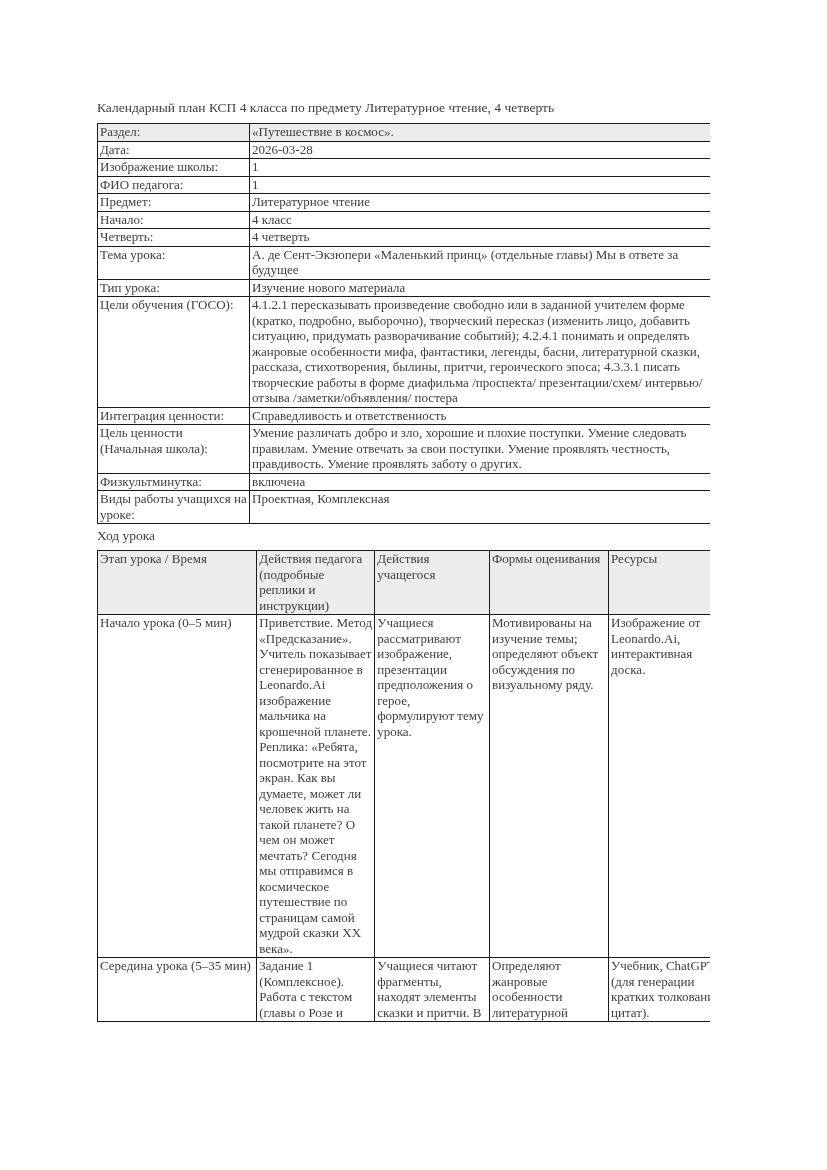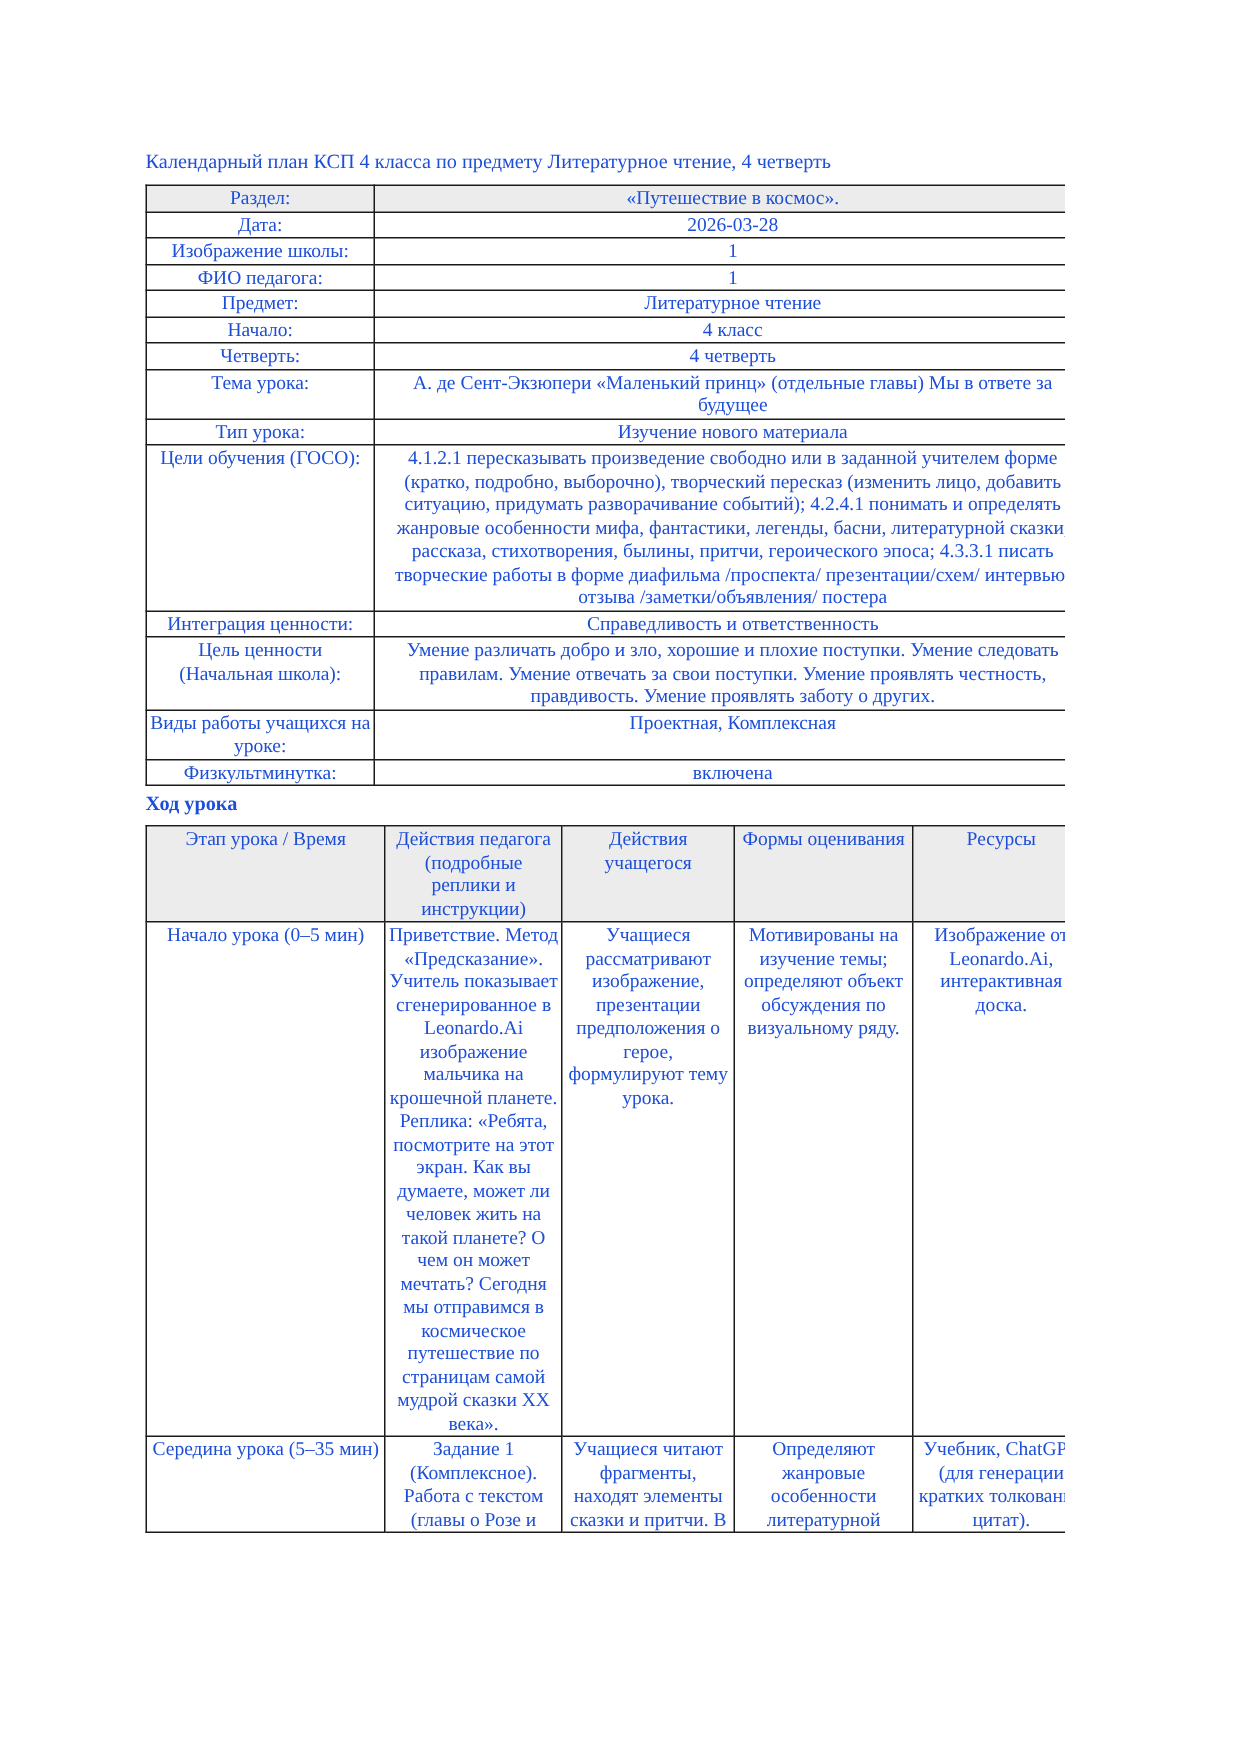--- a/index.html
+++ b/index.html
@@ -7,21 +7,21 @@
     padding: 0;
     background: #ffffff;
   }
   .page {
     position: relative;
     width: 710px;
     height: 1170px;
     background: #ffffff;
     overflow: hidden;
     font-family: "Liberation Serif", serif;
-    color: #1d4ed8;
+    color: #404040;
   }
   .content {
     position: absolute;
     top: 100px;
     left: 97px;
     width: 631px;
   }
   .doc-title {
     font-size: 13.5px;
     line-height: 16px;
@@ -32,38 +32,38 @@
     border-collapse: collapse;
     width: 630px;
     table-layout: fixed;
     font-size: 13px;
     line-height: 15.5px;
   }
   table.doc-table td, table.doc-table th {
     border: 1px solid #1a1a1a;
     padding: 0 2px 1px 2px;
     vertical-align: top;
-    text-align: center;
+    text-align: left;
     font-weight: normal;
     overflow: hidden;
     word-wrap: break-word;
   }
   .shaded { background: #ececec; }
   .info-label-col { width: 152px; }
   .info-value-col { width: 478px; }
   .l-col1 { width: 158px; }
   .l-col2 { width: 117px; }
   .l-col3 { width: 114px; }
   .l-col4 { width: 118px; }
   .l-col5 { width: 117px; }
   .section-heading {
     font-size: 13.5px;
     line-height: 16px;
     margin: 4px 0 6px 0;
-    font-weight: bold;
+    font-weight: normal;
   }
 </style>
 </head>
 <body>
 
 <div class="page">
   <div class="content">
 
     <p class="doc-title">Календарный план КСП 4 класса по предмету Литературное чтение, 4 четверть</p>
 
@@ -115,26 +115,26 @@
         </tr>
         <tr>
           <td>Интеграция ценности:</td>
           <td>Справедливость и ответственность</td>
         </tr>
         <tr>
           <td>Цель ценности (Начальная школа):</td>
           <td>Умение различать добро и зло, хорошие и плохие поступки. Умение следовать правилам. Умение отвечать за свои поступки. Умение проявлять честность, правдивость. Умение проявлять заботу о других.</td>
         </tr>
         <tr>
+          <td>Физкультминутка:</td>
+          <td>включена</td>
+        </tr>
+        <tr>
           <td>Виды работы учащихся на уроке:</td>
           <td>Проектная, Комплексная</td>
-        </tr>
-        <tr>
-          <td>Физкультминутка:</td>
-          <td>включена</td>
         </tr>
       </tbody>
     </table>
 
     <p class="section-heading">Ход урока</p>
 
     <table class="doc-table">
       <colgroup>
           <col class="l-col1">
           <col class="l-col2">

